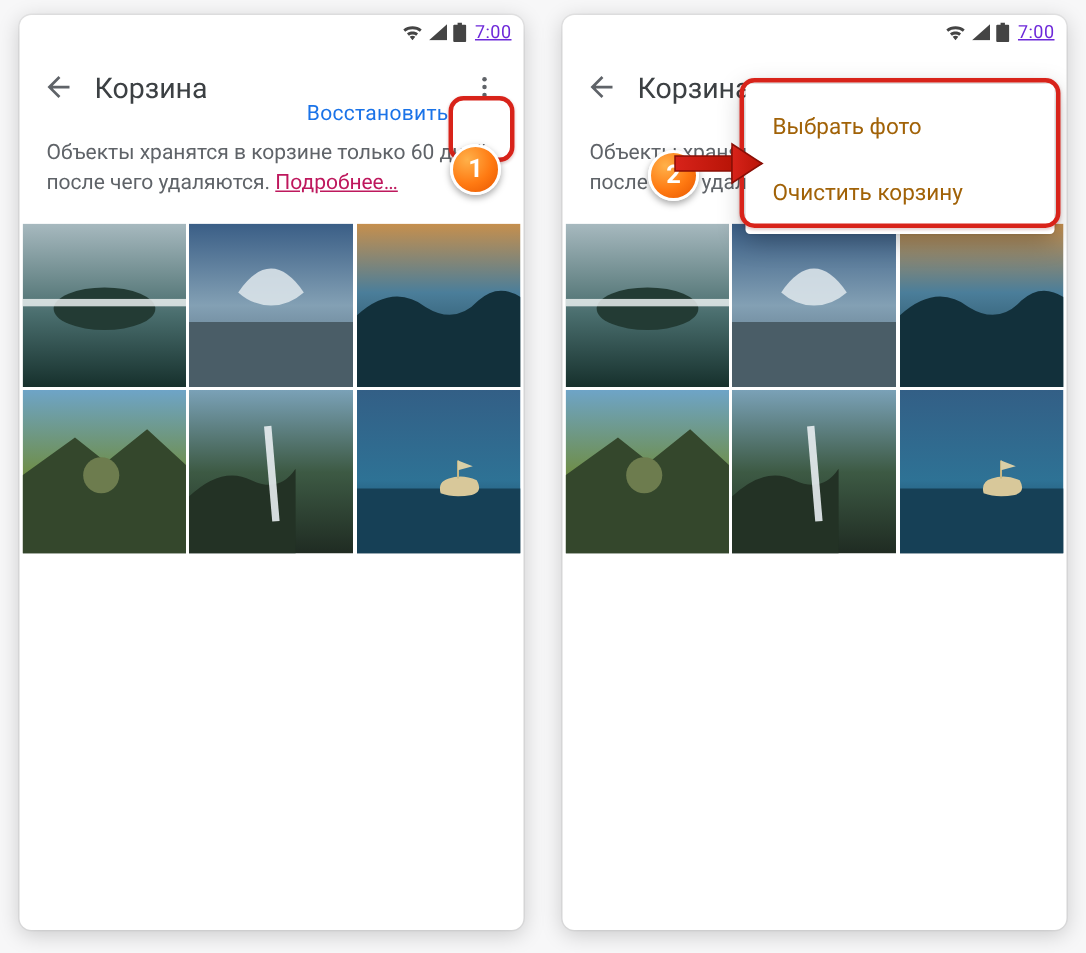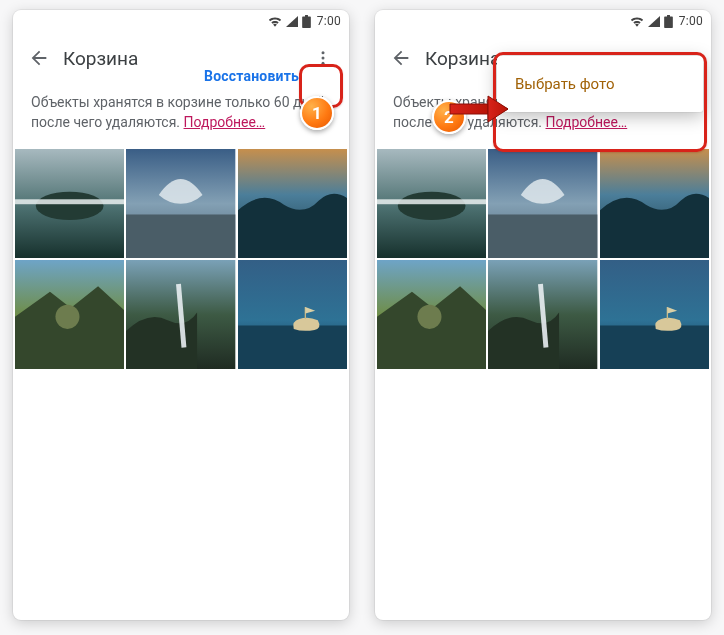--- a/index.html
+++ b/index.html
@@ -26,40 +26,40 @@
     display: flex; flex-direction: column;
   }
   
   .statusbar {
     height: 22px;
     display: flex; justify-content: flex-end; align-items: center;
     padding: 0 8px; gap: 4px;
     font-size: 12px; color: #444;
   }
   .sb-wifi, .sb-cell, .sb-batt { display:inline-flex; }
-  .sb-time { font-size: 12px; margin-left: 2px; letter-spacing: .3px; color:#404040; }
+  .sb-time { font-size: 12px; margin-left: 2px; letter-spacing: .3px; color:#6d28d9;text-decoration:underline; }
   
   .appbar {
     height: 52px;
     display: flex; align-items: center;
     padding: 0 6px;
   }
   .icon-btn {
     width: 40px; height: 40px;
     display:flex; align-items:center; justify-content:center;
     border-radius: 20px;
     color:#5f6368;
   }
   .title {
     font-size: 19px; color:#3c4043; font-weight: 400;
     flex: 0 0 auto; margin-left: 4px;
   }
   .appbar-spacer { flex:1; }
   .restore-btn {
-    color:#1a73e8; font-size:14px; font-weight:700;
+    color:#1a73e8; font-size:14px; font-weight:400;
     padding: 8px 4px; letter-spacing:.2px;margin-top:36px;
   }
   
   .info {
     padding: 8px 18px 16px;
     color:#5f6368; font-size:14px; line-height:1.45;
   }
   .info .more { text-decoration: underline; color:#be185d; }
   
   .grid {
@@ -332,20 +332,21 @@
             <path d="M0 6 L10 6 L10 10 L0 10Z" fill="#164056"></path>
             <path d="M5.6 5.4 q.8 -.3 1.7 .1 q.4 .7 -.3 .9 q-1.1 .2 -1.9 -.1 q-.2 -.7 .5 -.9z" fill="#d8c89a"></path>
             <rect x="6.1" y="4.3" width=".12" height="1.1" fill="#c9b985"></rect>
             <path d="M6.16 4.3 l .9 .35 l -.9 .25 z" fill="#d9cfa6"></path>
           </svg>
         </div>
     </div>
 
     <div class="menu">
       <div class="menu-item">Выбрать фото</div>
+      <div class="menu-item">Очистить корзину</div>
     </div>
 
     <div class="callout-box" style="top:42px; right:4px; width:214px; height:100px;"></div>
   </div>
 
 </div>
 
 <div class="badge" style="top:96px; left:300px;">
     <span>1</span>
   </div>

